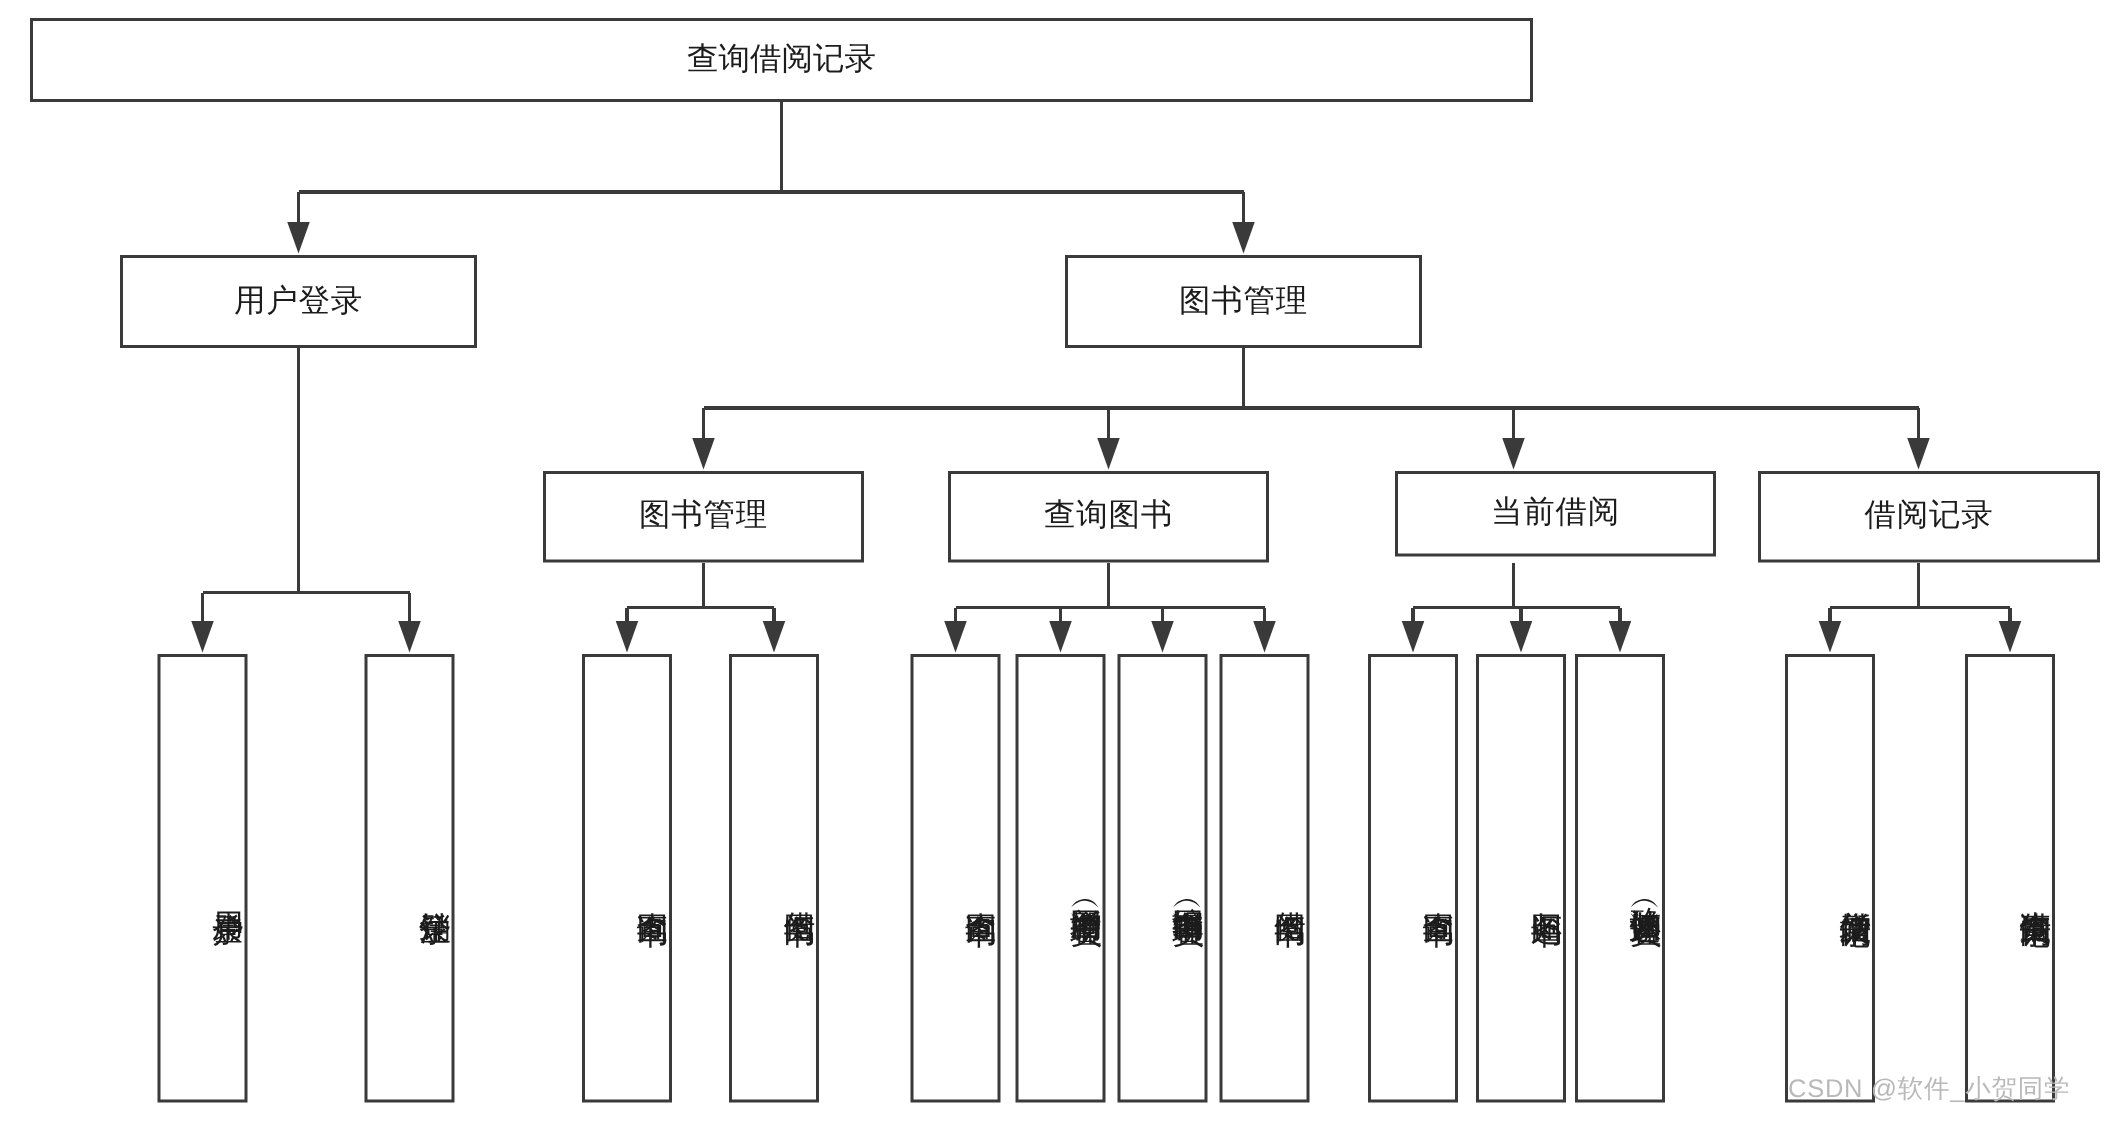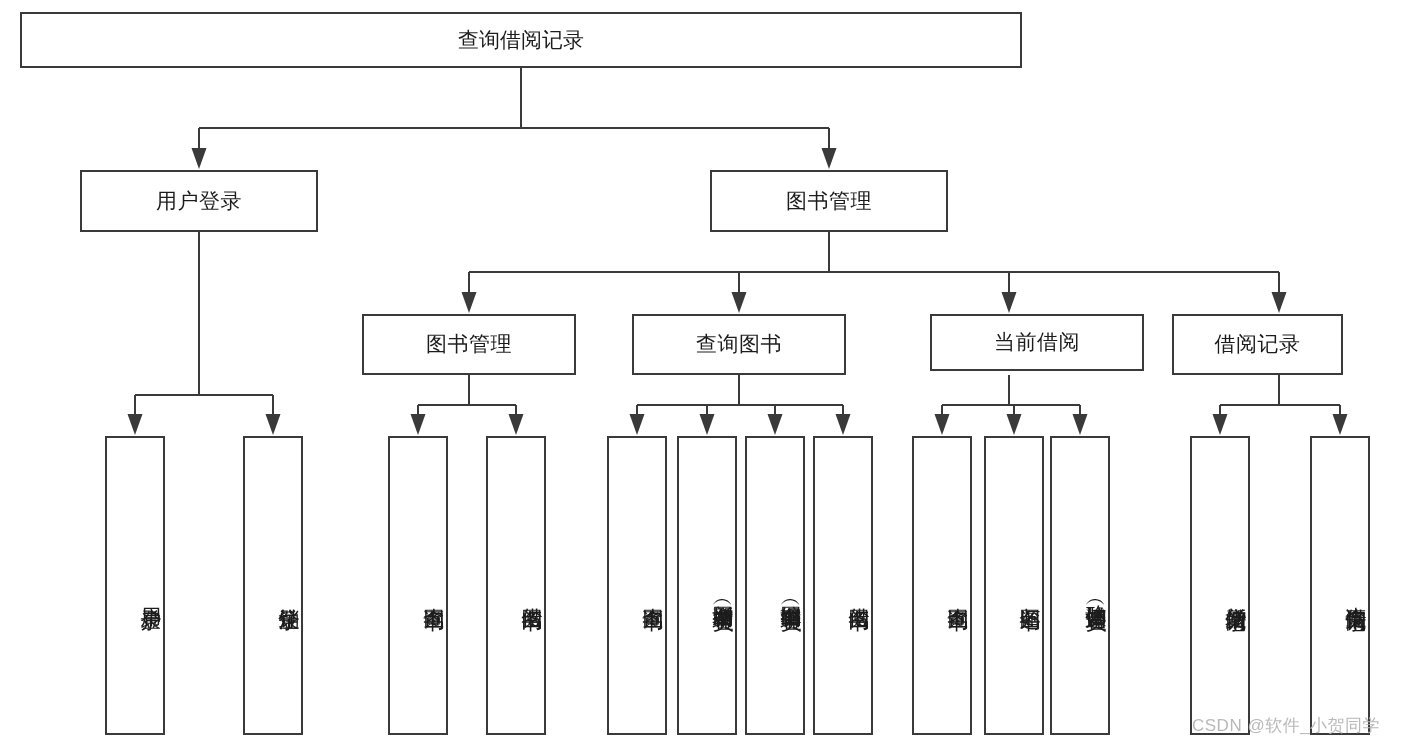--- a/index.html
+++ b/index.html
@@ -137,21 +137,21 @@
       </div>
       <div class="node h" style="left: 362px; top: 314px; width: 214px; height: 61px;">
         <span class="lbl">图书管理</span>
       </div>
       <div class="node h" style="left: 632px; top: 314px; width: 214px; height: 61px;">
         <span class="lbl">查询图书</span>
       </div>
       <div class="node h" style="left: 902px; top: 314px; width: 214px; height: 57px; margin-left: 28px;">
         <span class="lbl">当前借阅</span>
       </div>
-      <div class="node h" style="left: 1172px; top: 314px; width: 171px; height: 61px;">
+      <div class="node h" style="left: 1172px; top: 314px; width: 228px; height: 61px;">
         <span class="lbl">借阅记录</span>
       </div>
       <div class="node v" style="left: 105px; top: 436px; width: 60px; height: 299px;">
         <span class="lbl">用户登录</span>
       </div>
       <div class="node v" style="left: 243px; top: 436px; width: 60px; height: 299px;">
         <span class="lbl">注销登录</span>
       </div>
       <div class="node v" style="left: 388px; top: 436px; width: 60px; height: 299px;">
         <span class="lbl">查询图书</span>

